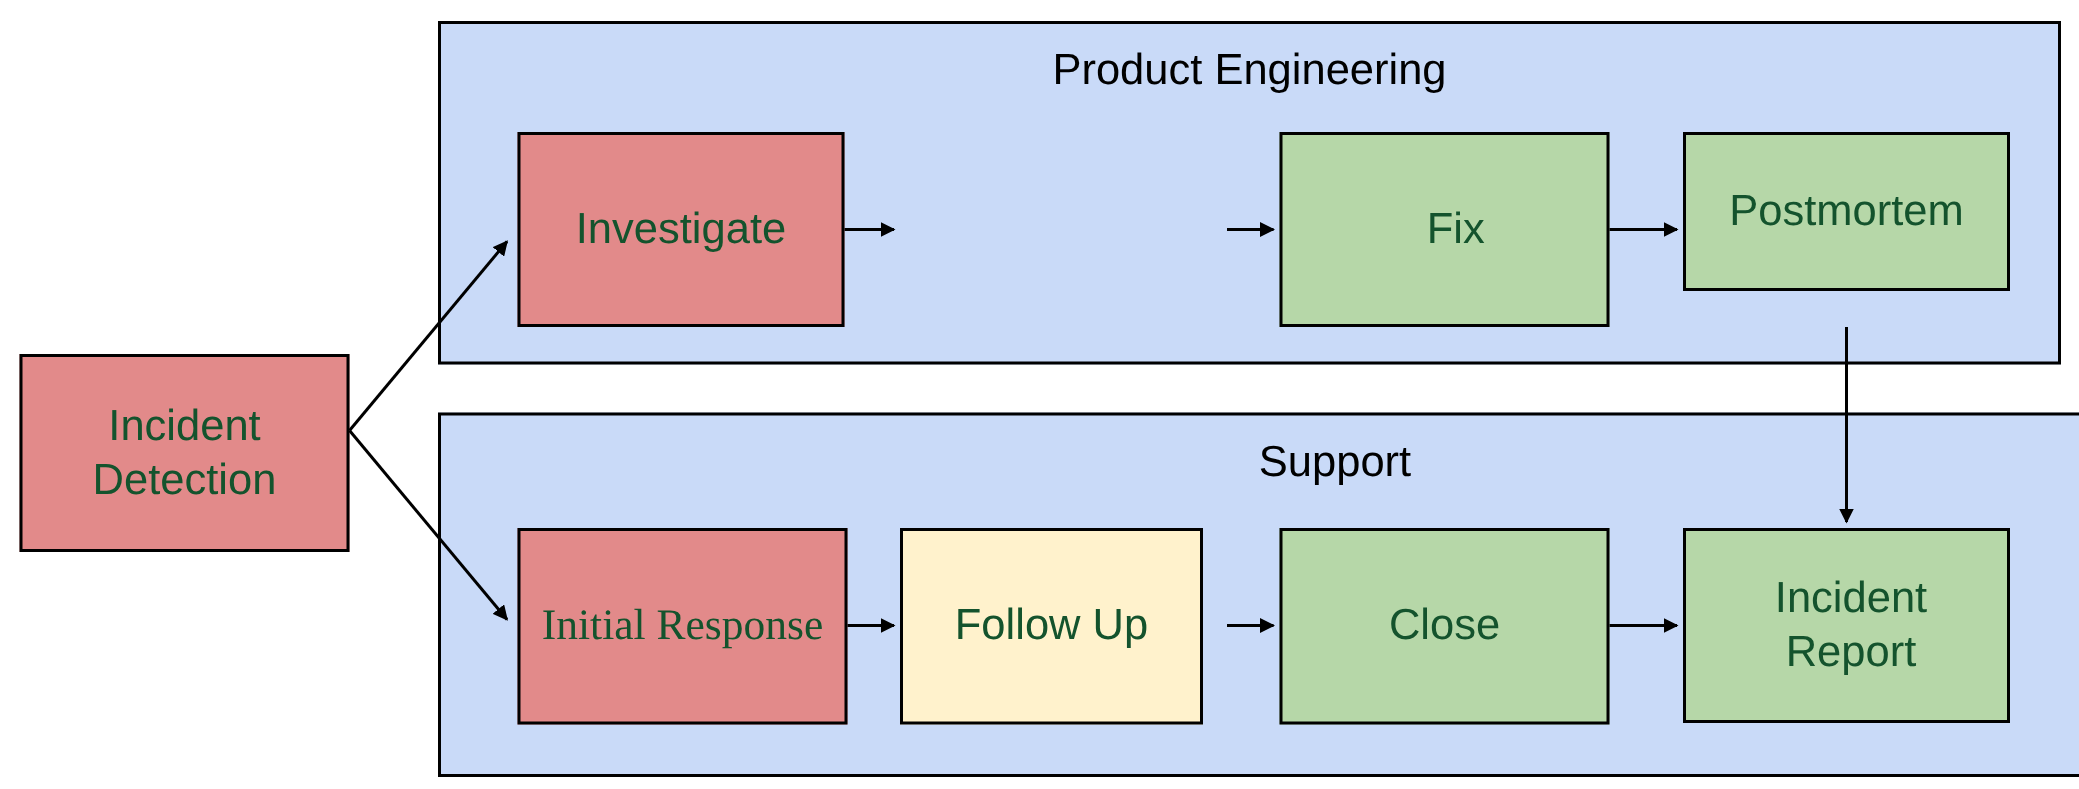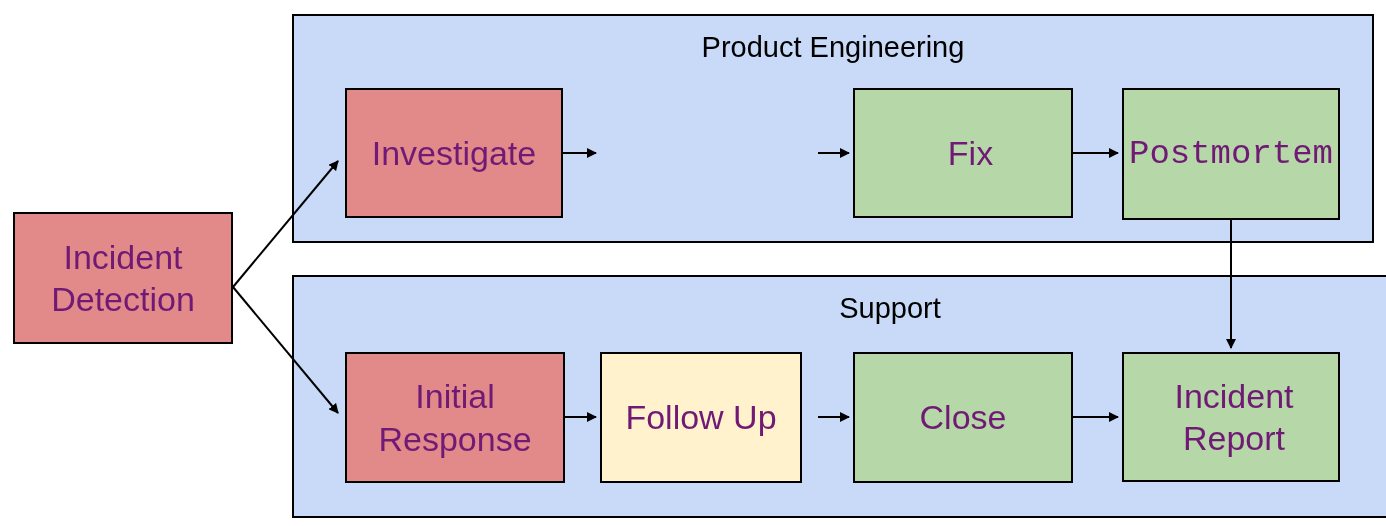--- a/index.html
+++ b/index.html
@@ -43,30 +43,30 @@
     height: 243px;
   }
   .node {
     position: absolute;
     border: 2px solid #000000;
     box-sizing: border-box;
     display: flex;
     align-items: center;
     justify-content: center;
     text-align: center;
-    font-size: 34px;
+    font-size: 29px;
     line-height: 1.25;
-    color: #701a75;
+    color: #14532d;
     padding: 2px 8px;
   }
-  .n-detection { left: 13px;   top: 212px; width: 220px; height: 132px; }
+  .n-detection { left: 13px;   top: 236px; width: 220px; height: 132px; }
   .n-investigate { left: 345px; top: 88px;  width: 218px; height: 130px; }
   .n-mitigate  { left: 600px;  top: 88px;  width: 218px; height: 130px; }
   .n-fix       { left: 853px;  top: 88px;  width: 220px; height: 130px; padding-left: 23px; }
-  .n-postmortem{ left: 1122px; top: 88px;  width: 218px; height: 132px; font-family: Liberation Mono, monospace; }
+  .n-postmortem{ left: 1122px; top: 88px;  width: 218px; height: 106px; }
   .n-initial   { left: 345px;  top: 352px; width: 220px; height: 131px; }
   .n-followup  { left: 600px;  top: 352px; width: 202px; height: 131px; }
   .n-close     { left: 853px;  top: 352px; width: 220px; height: 131px; }
   .n-report    { left: 1122px; top: 352px; width: 218px; height: 130px; padding-left: 14px; }
   .arrow-layer {
     position: absolute;
     left: 0;
     top: 0;
     width: 1386px;
     height: 526px;
@@ -92,21 +92,21 @@
 
   <div class="node n-detection" style="background-color: rgb(226, 138, 138);">Incident Detection</div>
 
   <div class="node n-investigate" style="background-color: rgb(226, 138, 138);">Investigate</div>
 
 
   <div class="node n-fix" style="background-color: rgb(182, 215, 168);">Fix</div>
 
   <div class="node n-postmortem" style="background-color: rgb(182, 215, 168);">Postmortem</div>
 
-  <div class="node n-initial" style="background-color: rgb(226, 138, 138);">Initial Response</div>
+  <div class="node n-initial" style="background-color: rgb(226, 138, 138); font-family: Liberation Serif, serif;">Initial Response</div>
 
   <div class="node n-followup" style="background-color: rgb(255, 242, 204);">Follow Up</div>
 
   <div class="node n-close" style="background-color: rgb(182, 215, 168);">Close</div>
 
   <div class="node n-report" style="background-color: rgb(182, 215, 168);">Incident Report</div>
 
   <svg class="arrow-layer" viewBox="0 0 1386 526" xmlns="http://www.w3.org/2000/svg">
     <defs>
       <marker id="ah" markerWidth="11" markerHeight="10" refX="9" refY="5" orient="auto" markerUnits="userSpaceOnUse">

